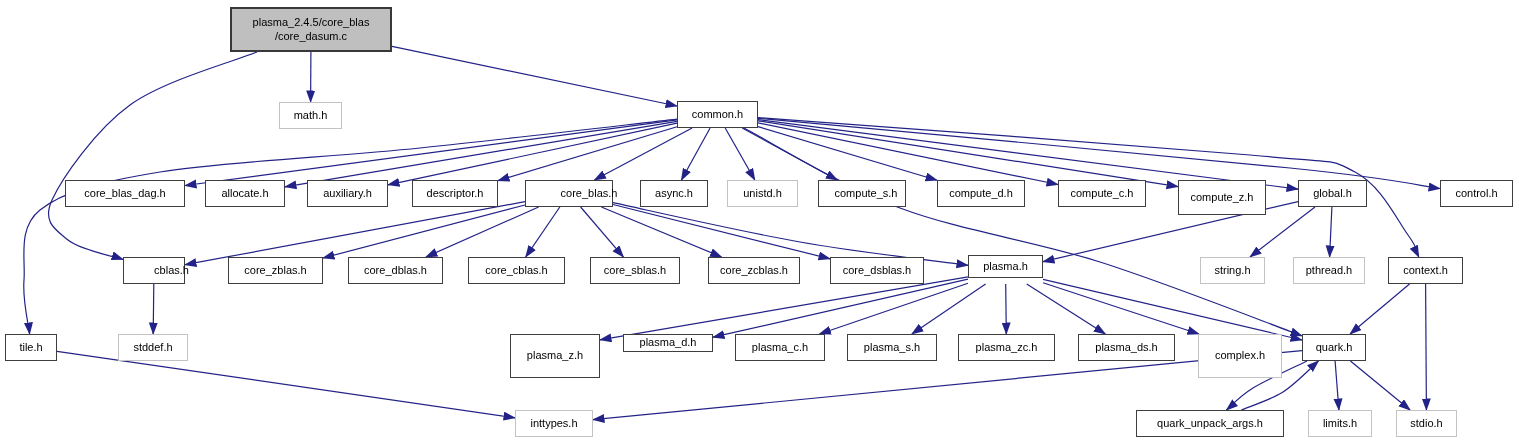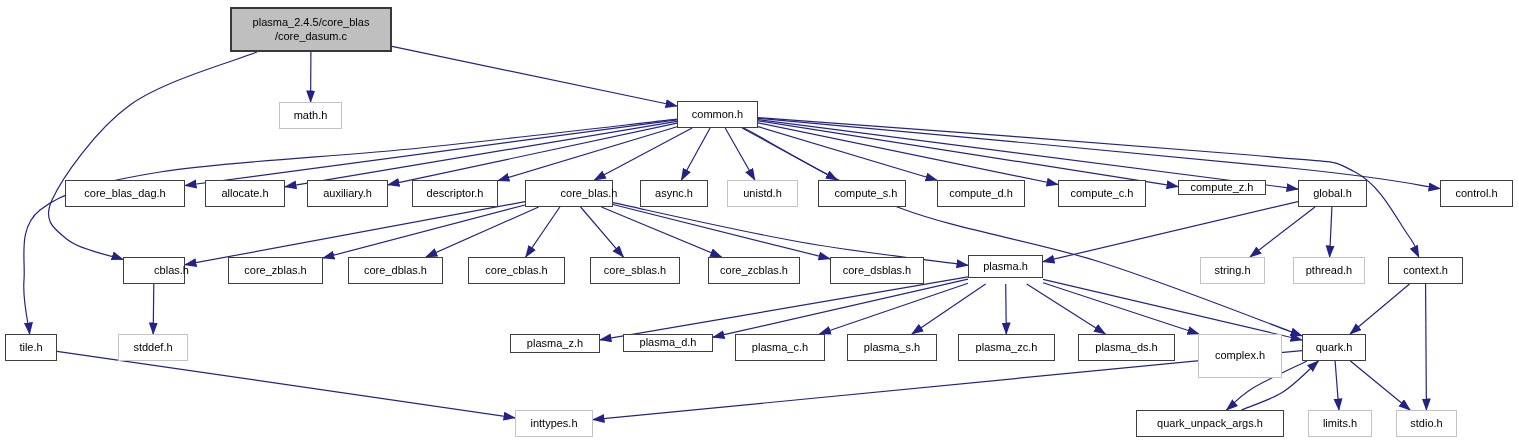--- a/index.html
+++ b/index.html
@@ -108,21 +108,21 @@
       </div>
       <div class="node internal" style="left: 818px; top: 180px; width: 88px; height: 27px; padding-left: 8px;">
         <span>compute_s.h</span>
       </div>
       <div class="node internal" style="left: 937px; top: 180px; width: 88px; height: 27px;">
         <span>compute_d.h</span>
       </div>
       <div class="node internal" style="left: 1058px; top: 180px; width: 88px; height: 27px;">
         <span>compute_c.h</span>
       </div>
-      <div class="node internal" style="left: 1178px; top: 180px; width: 88px; height: 15px;">
+      <div class="node internal" style="left: 1178px; top: 180px; width: 88px; height: 35px;">
         <span>compute_z.h</span>
       </div>
       <div class="node internal" style="left: 1298px; top: 180px; width: 69px; height: 27px;">
         <span>global.h</span>
       </div>
       <div class="node internal" style="left: 1440px; top: 180px; width: 73px; height: 27px;">
         <span>control.h</span>
       </div>
       <div class="node internal" style="left: 123px; top: 257px; width: 62px; height: 27px; padding-left: 35px;">
         <span>cblas.h</span>
@@ -156,21 +156,21 @@
       </div>
       <div class="node internal" style="left: 1388px; top: 257px; width: 75px; height: 27px;">
         <span>context.h</span>
       </div>
       <div class="node internal" style="left: 5px; top: 334px; width: 52px; height: 27px;">
         <span>tile.h</span>
       </div>
       <div class="node external" style="left: 118px; top: 334px; width: 70px; height: 27px;">
         <span>stddef.h</span>
       </div>
-      <div class="node internal" style="left: 510px; top: 334px; width: 90px; height: 19px;">
+      <div class="node internal" style="left: 510px; top: 334px; width: 90px; height: 44px;">
         <span>plasma_z.h</span>
       </div>
       <div class="node internal" style="left: 623px; top: 334px; width: 90px; height: 18px;">
         <span>plasma_d.h</span>
       </div>
       <div class="node internal" style="left: 735px; top: 334px; width: 90px; height: 27px;">
         <span>plasma_c.h</span>
       </div>
       <div class="node internal" style="left: 847px; top: 334px; width: 90px; height: 27px;">
         <span>plasma_s.h</span>

